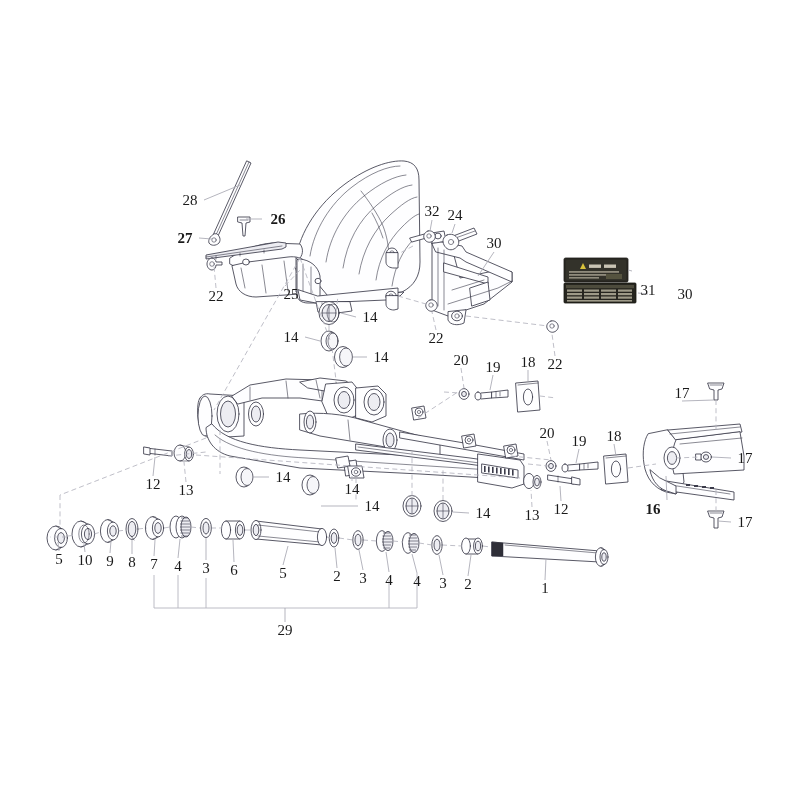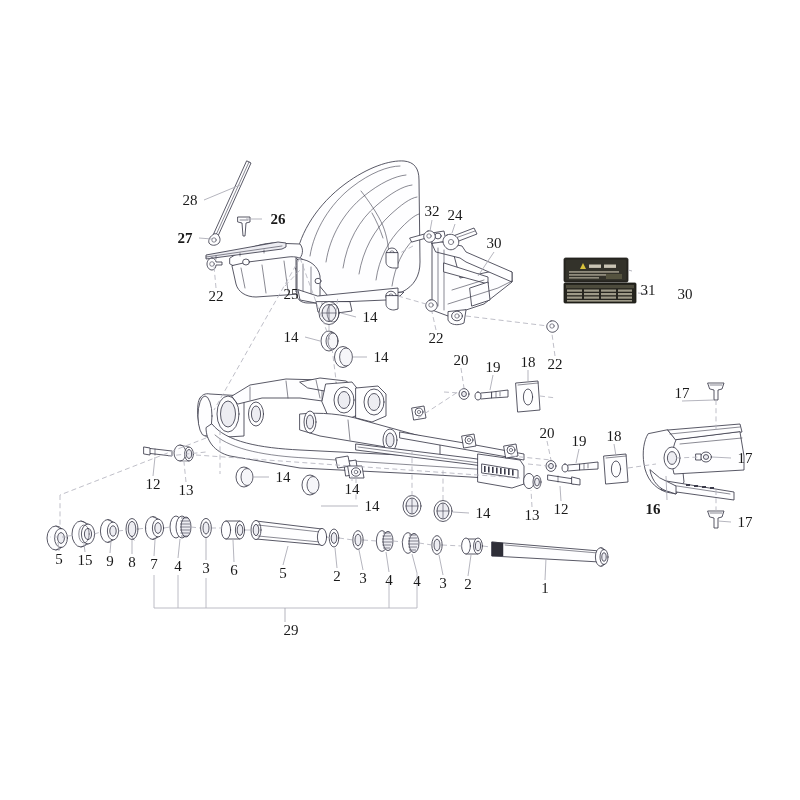--- a/index.html
+++ b/index.html
@@ -642,30 +642,30 @@
   <div class="callout" style="left:614px;top:436px;">18</div>
   <div class="callout" style="left:153px;top:484px;">12</div>
   <div class="callout" style="left:186px;top:490px;">13</div>
   <div class="callout" style="left:283px;top:477px;">14</div>
   <div class="callout" style="left:352px;top:489px;">14</div>
   <div class="callout" style="left:372px;top:506px;">14</div>
   <div class="callout" style="left:483px;top:513px;">14</div>
   <div class="callout" style="left:532px;top:515px;">13</div>
   <div class="callout" style="left:561px;top:509px;">12</div>
   <div class="callout" style="left:59px;top:559px;">5</div>
-  <div class="callout" style="left:85px;top:560px;">15</div>
+  <div class="callout" style="left:85px;top:560px;">10</div>
   <div class="callout" style="left:110px;top:561px;">9</div>
   <div class="callout" style="left:132px;top:562px;">8</div>
   <div class="callout" style="left:154px;top:564px;">7</div>
   <div class="callout" style="left:178px;top:566px;">4</div>
   <div class="callout" style="left:206px;top:568px;">3</div>
   <div class="callout" style="left:234px;top:570px;">6</div>
   <div class="callout" style="left:283px;top:573px;">5</div>
   <div class="callout" style="left:337px;top:576px;">2</div>
   <div class="callout" style="left:363px;top:578px;">3</div>
   <div class="callout" style="left:389px;top:580px;">4</div>
   <div class="callout" style="left:417px;top:581px;">4</div>
   <div class="callout" style="left:443px;top:583px;">3</div>
   <div class="callout" style="left:468px;top:584px;">2</div>
   <div class="callout" style="left:545px;top:588px;">1</div>
-  <div class="callout" style="left:285px;top:630px;margin-left:6px;">29</div>
+  <div class="callout" style="left:285px;top:630px;">29</div>
 
 </div>
 
 </body></html>

